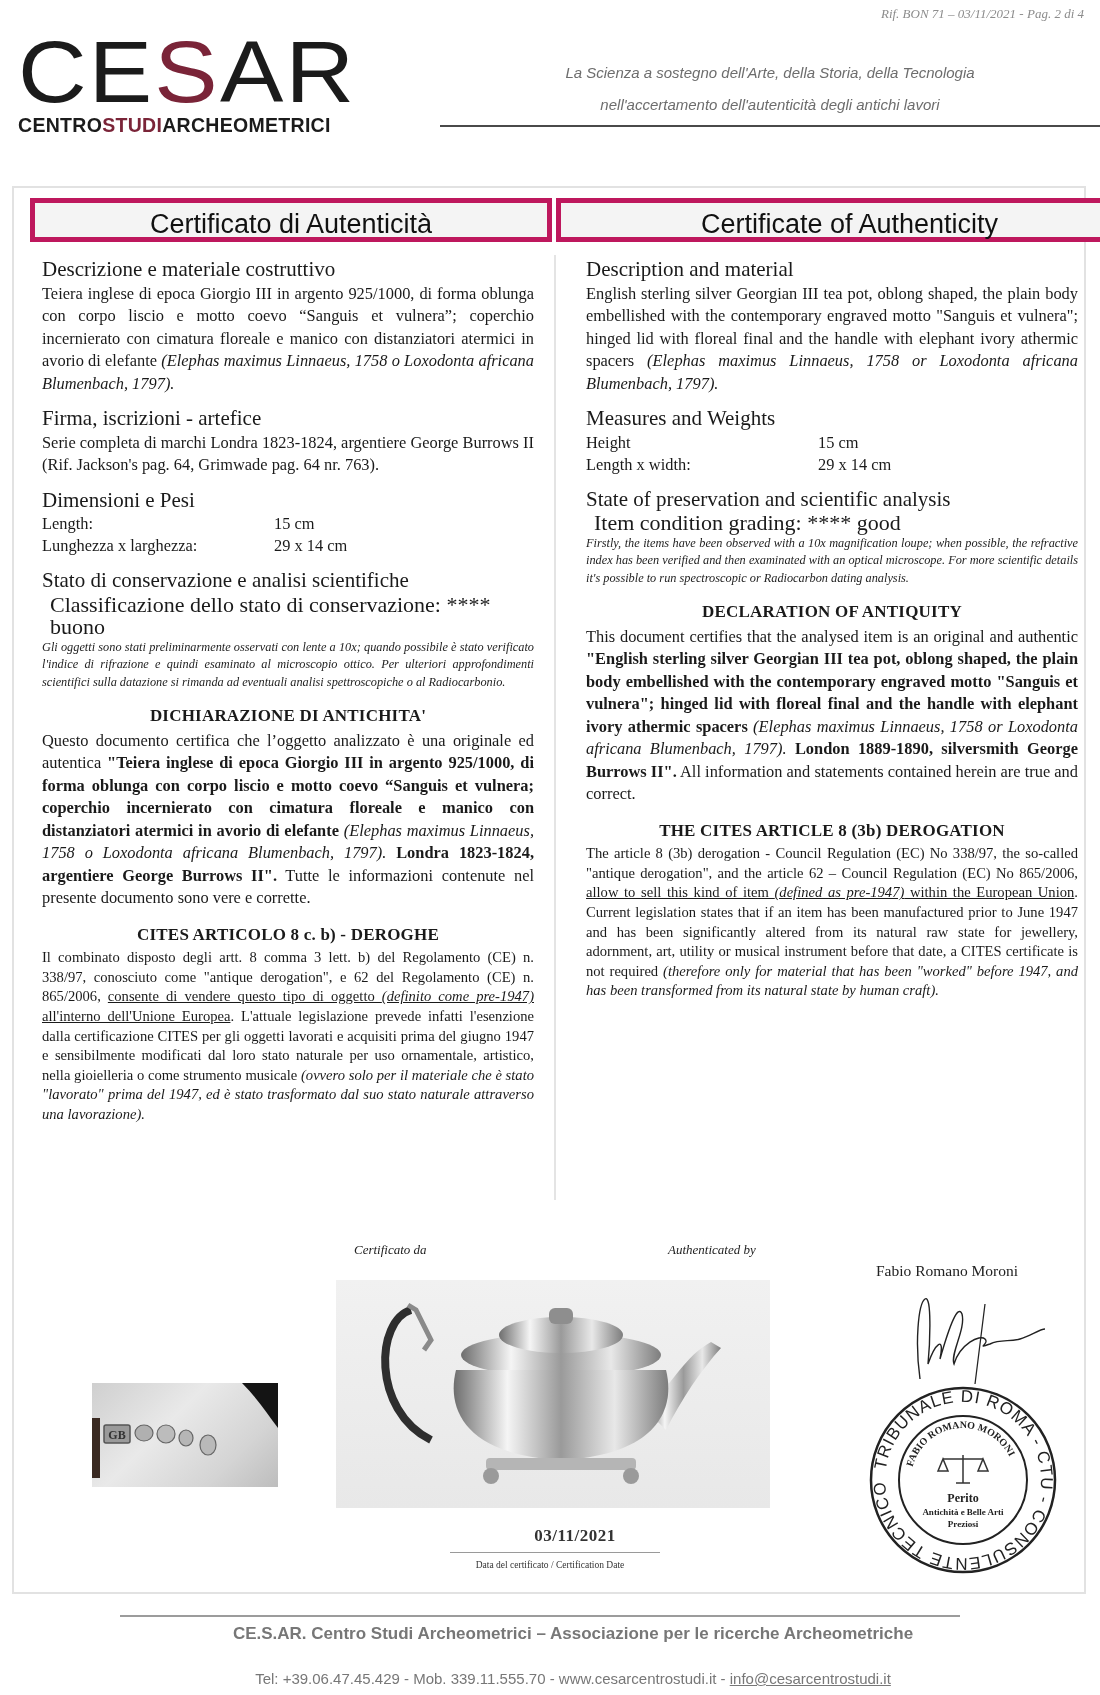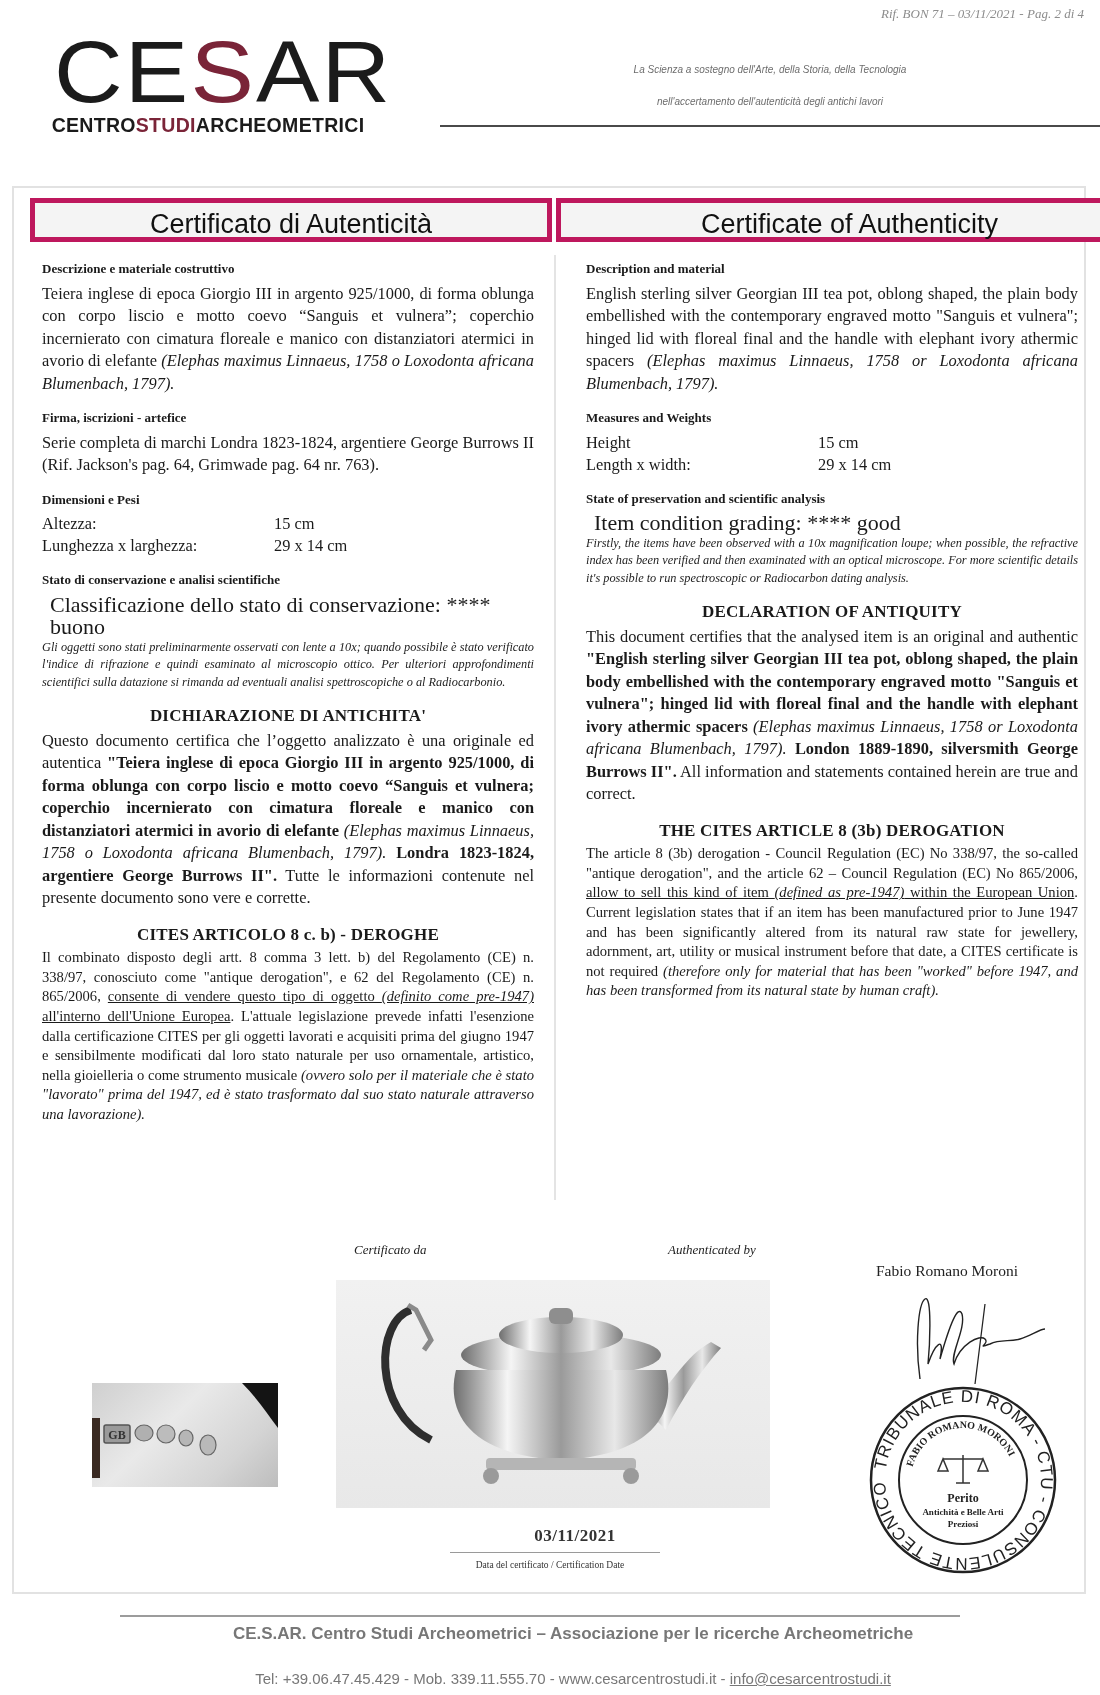--- a/index.html
+++ b/index.html
@@ -1,41 +1,41 @@
 <!DOCTYPE html>
 <html><head>
 <meta charset="utf-8">
 <style>
   html, body { margin: 0; padding: 0; background: #ffffff; }
   body { width: 1100px; height: 1695px; position: relative; overflow: hidden; font-family: "Liberation Serif", serif; color: #1a1a1a; }
 
   
   .ref { position: absolute; right: 16px; top: 6px; font-family: "Liberation Serif", serif; font-style: italic; font-size: 13px; color: #8c8c8c; }
-  .logo { position: absolute; left: 18px; top: 32px; width: 380px; text-align: center; }
+  .logo { position: absolute; left: 18px; top: 32px; width: 380px; }
   .logo-main { font-family: "Liberation Sans", sans-serif; font-size: 88px; letter-spacing: 2px; line-height: 80px; color: #1b1b1b; font-weight: 400; transform: scaleX(1.08); transform-origin: left; }
   .logo-main .accent { color: #7a2438; }
   .logo-sub { font-family: "Liberation Sans", sans-serif; font-size: 19.5px; font-weight: 700; letter-spacing: 0.3px; color: #1b1b1b; margin-top: 2px; }
   .logo-sub .accent { color: #7a2438; }
-  .tagline { position: absolute; left: 440px; width: 660px; text-align: center; font-family: "Liberation Sans", sans-serif; font-style: italic; font-size: 10px; color: #6d6d6d; }
+  .tagline { position: absolute; left: 440px; width: 660px; text-align: center; font-family: "Liberation Sans", sans-serif; font-style: italic; font-size: 15px; color: #6d6d6d; }
   .tagline.l1 { top: 64px; }
   .tagline.l2 { top: 96px; }
   .header-rule { position: absolute; left: 440px; right: 0; top: 125px; height: 2px; background: #4a4a4a; }
 
   
   .frame { position: absolute; left: 12px; top: 186px; width: 1074px; height: 1408px; border: 2px solid #e2e2e2; box-sizing: border-box; }
   .col-divider { position: absolute; left: 554px; top: 255px; width: 2px; height: 945px; background: #e4e4e4; }
   .title-bar { position: absolute; top: 198px; height: 44px; background: #f4f4f4; border: 5px solid #be185d; box-sizing: border-box; text-align: center; font-family: "Liberation Sans", sans-serif; font-size: 27px; line-height: 42px; color: #111; }
   .title-bar.it { left: 30px; width: 522px; }
   .title-bar.en { left: 556px; width: 587px; }
 
   .col { position: absolute; top: 258px; width: 492px; font-size: 16.4px; line-height: 22.5px; }
   .col.it { left: 42px; }
   .col.en { left: 586px; }
   .col p { margin: 0; text-align: justify; }
-  .sh { font-weight: 700; font-size: 13px; margin: 0 0 2px 0; }
+  .sh { font-weight: 400; font-size: 21px; margin: 0 0 2px 0; }
   .block { margin-bottom: 12px; }
   .kv { display: flex; line-height: 22px; }
   .kv .k { width: 232px; }
   .grade { font-size: 22px; margin: 2px 0 0 8px; }
   .small-it { font-style: italic; font-size: 12.3px; line-height: 17.6px; text-align: justify; color: #222; }
   .center-h { text-align: center; font-weight: 700; font-size: 17px; margin: 14px 0 2px 0; letter-spacing: 0.2px; }
   .b { font-weight: 700; }
   .i { font-style: italic; }
   .u { text-decoration: underline; }
   .cites p { font-size: 14.6px; line-height: 19.6px; }
@@ -85,21 +85,21 @@
     <div class="sh">Descrizione e materiale costruttivo</div>
     <p><span>Teiera inglese di epoca Giorgio III in argento 925/1000, di forma oblunga con corpo liscio e motto coevo “Sanguis et vulnera”; coperchio incernierato con cimatura floreale e manico con distanziatori atermici in avorio di elefante </span><span class="i">(Elephas maximus Linnaeus, 1758 o Loxodonta africana Blumenbach, 1797).</span></p>
   </div>
   <div class="block">
     <div class="sh">Firma, iscrizioni - artefice</div>
     <p>Serie completa di marchi Londra 1823-1824, argentiere George Burrows II (Rif. Jackson's pag. 64, Grimwade pag. 64 nr. 763).</p>
   </div>
   <div class="block">
     <div class="sh">Dimensioni e Pesi</div>
     <div class="kv">
-        <span class="k">Altezza:</span>
+        <span class="k">Length:</span>
         <span>15 cm</span>
       </div>
     <div class="kv">
         <span class="k">Lunghezza x larghezza:</span>
         <span>29 x 14 cm</span>
       </div>
   </div>
   <div class="block" style="margin-bottom:0">
     <div class="sh">Stato di conservazione e analisi scientifiche</div>
     <div class="grade">Classificazione dello stato di conservazione: **** buono</div>

